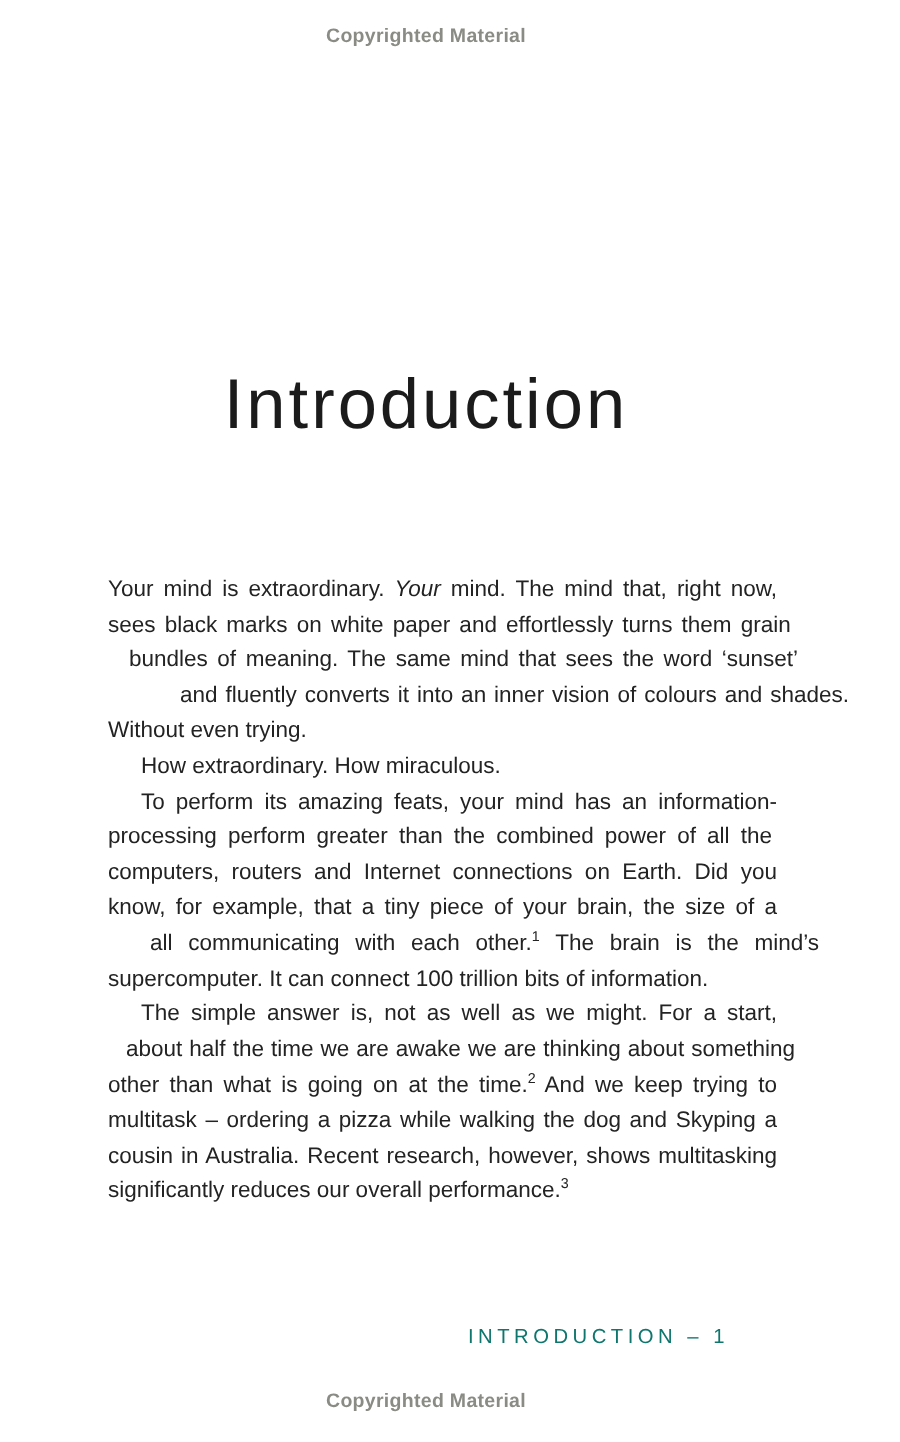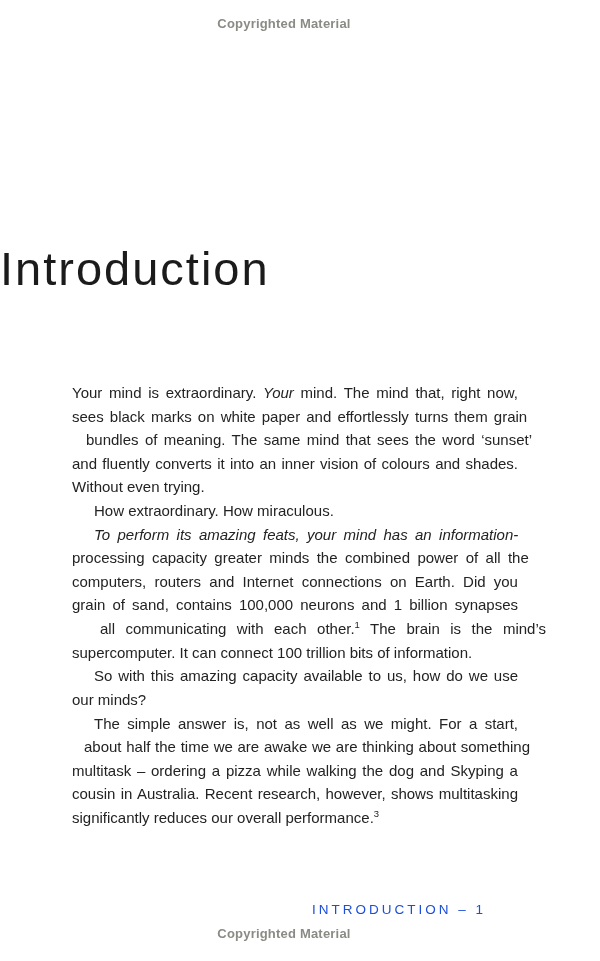--- a/index.html
+++ b/index.html
@@ -25,21 +25,21 @@
     color: #8b8b85;
     letter-spacing: 0.2px;
   }
   .copyright-notice.top { top: 16px; }
   .copyright-notice.bottom { top: 926px; }
   .chapter-title {
     position: absolute;
     top: 241px;
     left: 0;
     width: 100%;
-    text-align: left;
+    text-align: center;
     font-size: 47px;
     font-weight: 300;
     letter-spacing: 2px;
     color: #1b1b1b;
     line-height: 56px;
   }
   .body-text {
     position: absolute;
     left: 72px;
     top: 381px;
@@ -64,59 +64,55 @@
     font-size: 9.5px;
     vertical-align: super;
     line-height: 0;
   }
   .page-footer {
     position: absolute;
     top: 883px;
     right: 82px;
     font-size: 13.5px;
     letter-spacing: 3px;
-    color: #1d4ed8;
-    margin-top: 19px;
+    color: #0f766e;
   }
 </style>
 </head>
 <body>
 
 <div class="page">
 
   <div class="copyright-notice top">Copyrighted Material</div>
 
   <div class="chapter-title">Introduction</div>
 
   <div class="body-text">
       <div class="paragraph">
         <div class="line"><span class="line-in" style="word-spacing: 2.52px;"><span>Your mind is extraordinary. </span><em>Your</em><span> mind. The mind that, right now,</span></span></div>
         <div class="line"><span class="line-in" style="word-spacing: 1.94px;"><span>sees black marks on white paper and effortlessly turns them grain</span></span></div>
         <div class="line"><span class="line-in" style="word-spacing: 2.19px; margin-left: 14px;"><span>bundles of meaning. The same mind that sees the word ‘sunset’</span></span></div>
-        <div class="line"><span class="line-in" style="word-spacing: 1.13px;"><span>and fluently converts it into an inner vision of colours and shades.</span></span></div>
+        <div class="line"><span class="line-in" style="word-spacing: 1.13px; margin-left: 48px;"><span>and fluently converts it into an inner vision of colours and shades.</span></span></div>
         <div class="line last"><span class="line-in"><span>Without even trying.</span></span></div>
       </div>
       <div class="paragraph">
         <div class="line ind last"><span class="line-in"><span>How extraordinary. How miraculous.</span></span></div>
       </div>
       <div class="paragraph">
-        <div class="line ind"><span class="line-in" style="word-spacing: 3.2px; font-style: italic;"><span>To perform its amazing feats, your mind has an information-</span></span></div>
-        <div class="line"><span class="line-in" style="word-spacing: 3.23px;"><span>processing capacity greater minds the combined power of all the</span></span></div>
+        <div class="line ind"><span class="line-in" style="word-spacing: 3.2px;"><span>To perform its amazing feats, your mind has an information-</span></span></div>
+        <div class="line"><span class="line-in" style="word-spacing: 3.23px;"><span>processing perform greater than the combined power of all the</span></span></div>
         <div class="line"><span class="line-in" style="word-spacing: 4.05px;"><span>computers, routers and Internet connections on Earth. Did you</span></span></div>
-        <div class="line"><span class="line-in" style="word-spacing: 2.95px;"><span>grain of sand, contains 100,000 neurons and 1 billion synapses</span></span></div>
+        <div class="line"><span class="line-in" style="word-spacing: 2.69px;"><span>know, for example, that a tiny piece of your brain, the size of a</span></span></div>
         <div class="line"><span class="line-in" style="word-spacing: 6.32px; margin-left: 28px;"><span>all communicating with each other.</span><sup class="fn">1</sup><span> The brain is the mind’s</span></span></div>
         <div class="line last"><span class="line-in"><span>supercomputer. It can connect 100 trillion bits of information.</span></span></div>
       </div>
       <div class="paragraph">
-        <div class="line ind"><span class="line-in" style="word-spacing: 1.71px;"><span>So with this amazing capacity available to us, how do we use</span></span></div>
-        <div class="line last"><span class="line-in"><span>our minds?</span></span></div>
-      </div>
-      <div class="paragraph">
         <div class="line ind"><span class="line-in" style="word-spacing: 3.24px;"><span>The simple answer is, not as well as we might. For a start,</span></span></div>
         <div class="line"><span class="line-in" style="word-spacing: 0.52px; margin-left: 12px;"><span>about half the time we are awake we are thinking about something</span></span></div>
+        <div class="line"><span class="line-in" style="word-spacing: 2.66px;"><span>other than what is going on at the time.</span><sup class="fn">2</sup><span> And we keep trying to</span></span></div>
         <div class="line"><span class="line-in" style="word-spacing: 1.58px;"><span>multitask – ordering a pizza while walking the dog and Skyping a</span></span></div>
         <div class="line"><span class="line-in" style="word-spacing: 1.18px;"><span>cousin in Australia. Recent research, however, shows multitasking</span></span></div>
         <div class="line last"><span class="line-in"><span>significantly reduces our overall performance.</span><sup class="fn">3</sup></span></div>
       </div>
     </div>
 
   <div class="page-footer">INTRODUCTION – 1</div>
 
   <div class="copyright-notice bottom">Copyrighted Material</div>
 

